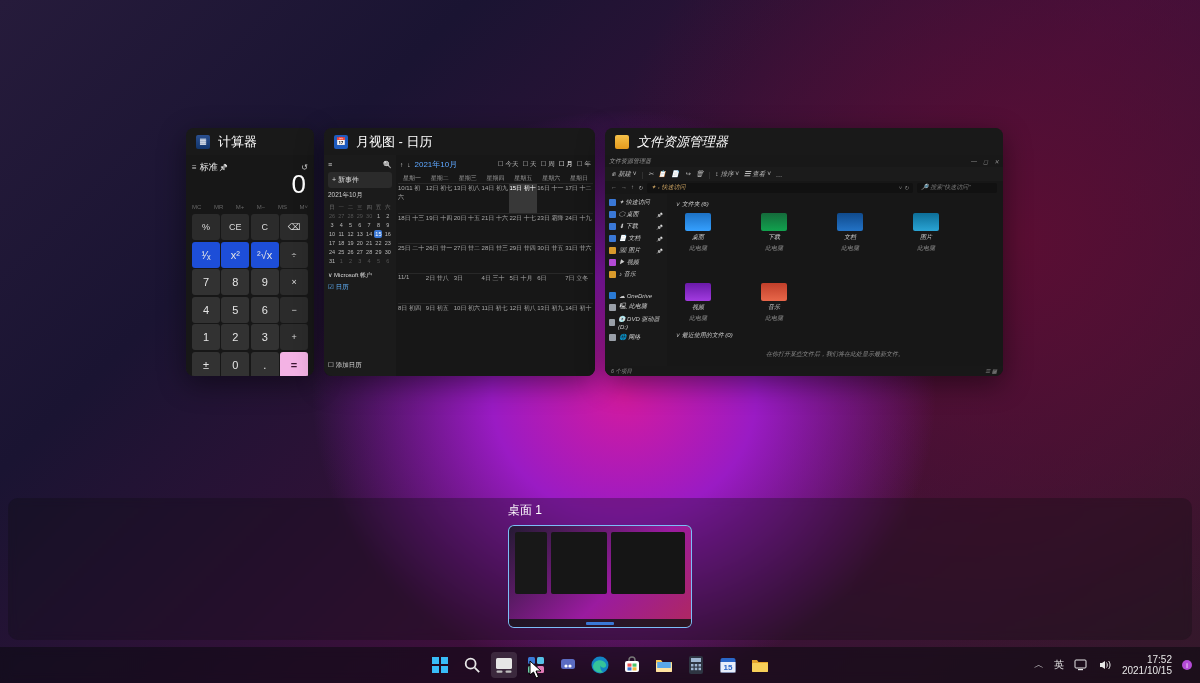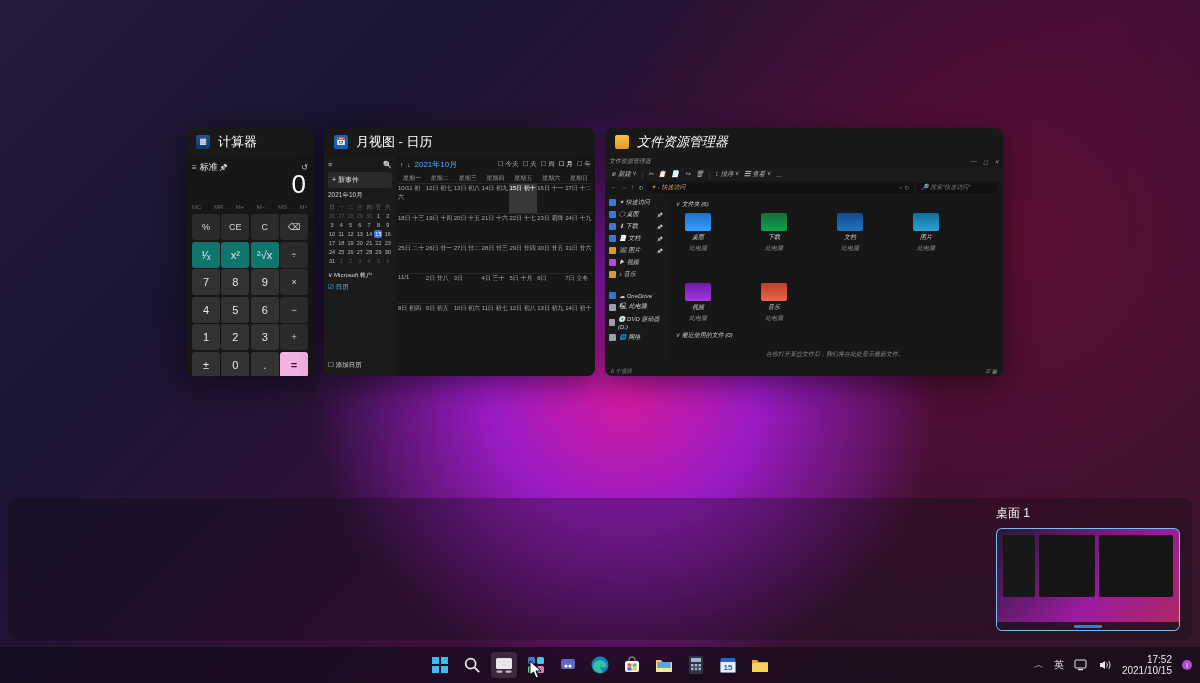--- a/index.html
+++ b/index.html
@@ -23,21 +23,21 @@
   }
   .win-body { flex:1; background:#171717; font-size:7px; color:#bbb; position:relative;}
   .appicon { width:14px; height:14px; border-radius:2px; flex-shrink:0; display:flex; align-items:center; justify-content:center;}
   
   #win-calc { left:186px; top:128px; width:128px; height:248px; }
   #win-calc .win-body { padding:6px 6px 4px 6px; display:flex; flex-direction:column;}
   .calc-row1 { display:flex; justify-content:space-between; align-items:center; font-size:8px; color:#ccc;}
   .calc-disp { height:28px; display:flex; justify-content:flex-end; align-items:flex-end; font-size:26px; color:#fff; font-weight:500; padding:0 2px 2px 0;}
   .calc-mem { display:flex; justify-content:space-between; font-size:6px; color:#666; padding:2px 0;}
   .calc-grid { display:grid; grid-template-columns:repeat(4,1fr); grid-auto-rows:26px; gap:1.5px; margin-top:2px; font-size:11px; font-weight:400; flex:1;}
-  .ckey { background:#0f766e; border-radius:3px; display:flex; align-items:center; justify-content:center; color:#e6e6e6; font-weight:300;}
+  .ckey { background:#1d4ed8; border-radius:3px; display:flex; align-items:center; justify-content:center; color:#e6e6e6; font-weight:300;}
   .ckey.fn { background:#2b2b2b; color:#dcdcdc; font-size:9px;}
   .ckey.num { background:#323232;}
   .ckey.eq { background:#f3b2e4; color:#3b1530; font-weight:600;}
   
   #win-cal { left:324px; top:128px; width:271px; height:248px; }
   #win-cal .win-body { display:flex; }
   .cal-left { width:72px; background:#1b1b1b; display:flex; flex-direction:column; padding:6px 4px; gap:3px;}
   .cal-left .lbl{font-size:6.5px; color:#ccc;}
   .cal-left .blue{color:#62b4ff;}
   .cal-mini {display:grid; grid-template-columns:repeat(7,1fr); gap:1px; font-size:5.5px;}
@@ -71,21 +71,21 @@
   .exp-items{display:flex;gap:30px;flex-wrap:wrap;}
   .exp-item{display:flex;flex-direction:column;align-items:center;gap:2px;font-size:6px;color:#ccc;width:46px;}
   .exp-thumb{width:26px;height:18px;border-radius:2px;}
   .exp-empty{font-size:6px;color:#888;text-align:center;margin-top:6px;}
   .exp-status{height:10px;background:#181818;font-size:5.5px;color:#888;display:flex;align-items:center;padding:0 6px;}
   
   #desks {
     position:absolute; left:8px; right:8px; bottom:43px; height:142px;
     background:rgba(12,12,16,.30); border-radius:10px;
     backdrop-filter:blur(4px);
-    display:flex; align-items:flex-end; justify-content:center; gap:30px; padding:10px 12px 12px 12px;flex-direction:column;
+    display:flex; align-items:flex-end; justify-content:center; gap:30px; padding:10px 12px 12px 12px;
   }
   .desk { width:184px; display:flex; flex-direction:column; gap:6px; }
   .desk-label{ font-size:12px; color:#fff;}
   .desk-thumb{ height:103px; border-radius:6px; background:#111; border:1px solid rgba(255,255,255,.06); position:relative; overflow:hidden;}
   .desk-thumb.active{ outline:2px solid #7cbef8; outline-offset:-2px;}
   .desk-thumb.new{ display:flex; align-items:center; justify-content:center; background:rgba(80,80,90,.35); font-size:18px; color:#fff;}
   .thumb-bg{position:absolute;inset:0;background:linear-gradient(135deg,#241a33 0%, #9a1b9f 58%, #b0285f 100%);}
   .thumb-wins{position:absolute;inset:0;}
   .tw{position:absolute;background:#111;border-radius:2px;}
   .thumb-task{position:absolute;left:0;right:0;bottom:0;height:8px;background:rgba(20,20,22,.85);display:flex;justify-content:center;align-items:center;}

